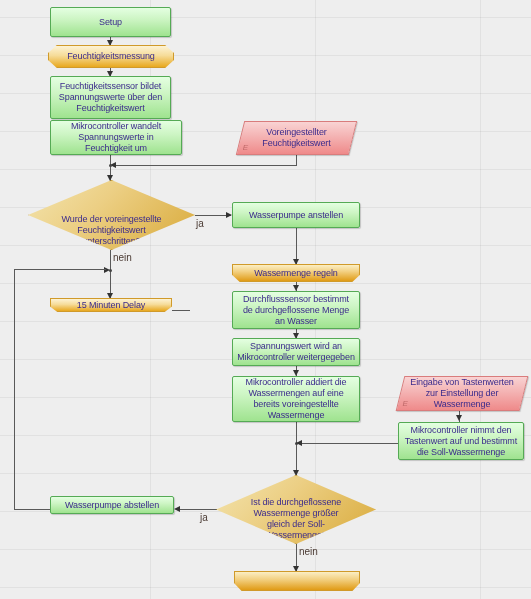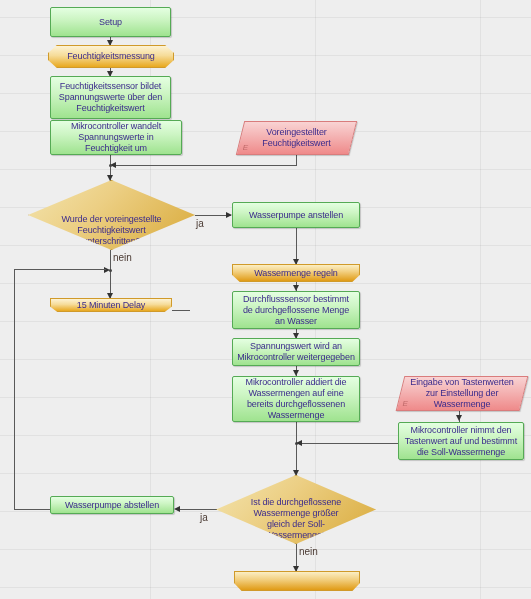--- a/index.html
+++ b/index.html
@@ -215,21 +215,21 @@
 
   <div class="node rect" style="left:232px;top:291px;width:128px;height:38px;">
     <span>Durchflusssensor bestimmt de durchgeflossene Menge an Wasser</span>
   </div>
 
   <div class="node rect" style="left:232px;top:338px;width:128px;height:28px;">
     <span>Spannungswert wird an Mikrocontroller weitergegeben</span>
   </div>
 
   <div class="node rect" style="left:232px;top:376px;width:128px;height:46px;">
-    <span>Mikrocontroller addiert die Wassermengen auf eine bereits durchgeflossenen Wassermenge</span>
+    <span>Mikrocontroller addiert die Wassermengen auf eine bereits voreingestellte Wassermenge</span>
   </div>
 
   <div class="node para" style="left:400px;top:376px;width:124px;height:35px;">
     <span class="inner">Eingabe von Tastenwerten zur Einstellung der Wassermenge</span>
     <span class="emark">E</span>
   </div>
 
   <div class="node rect" style="left:398px;top:422px;width:126px;height:38px;">
     <span>Mikrocontroller nimmt den Tastenwert auf und bestimmt die Soll-Wassermenge</span>
   </div>

